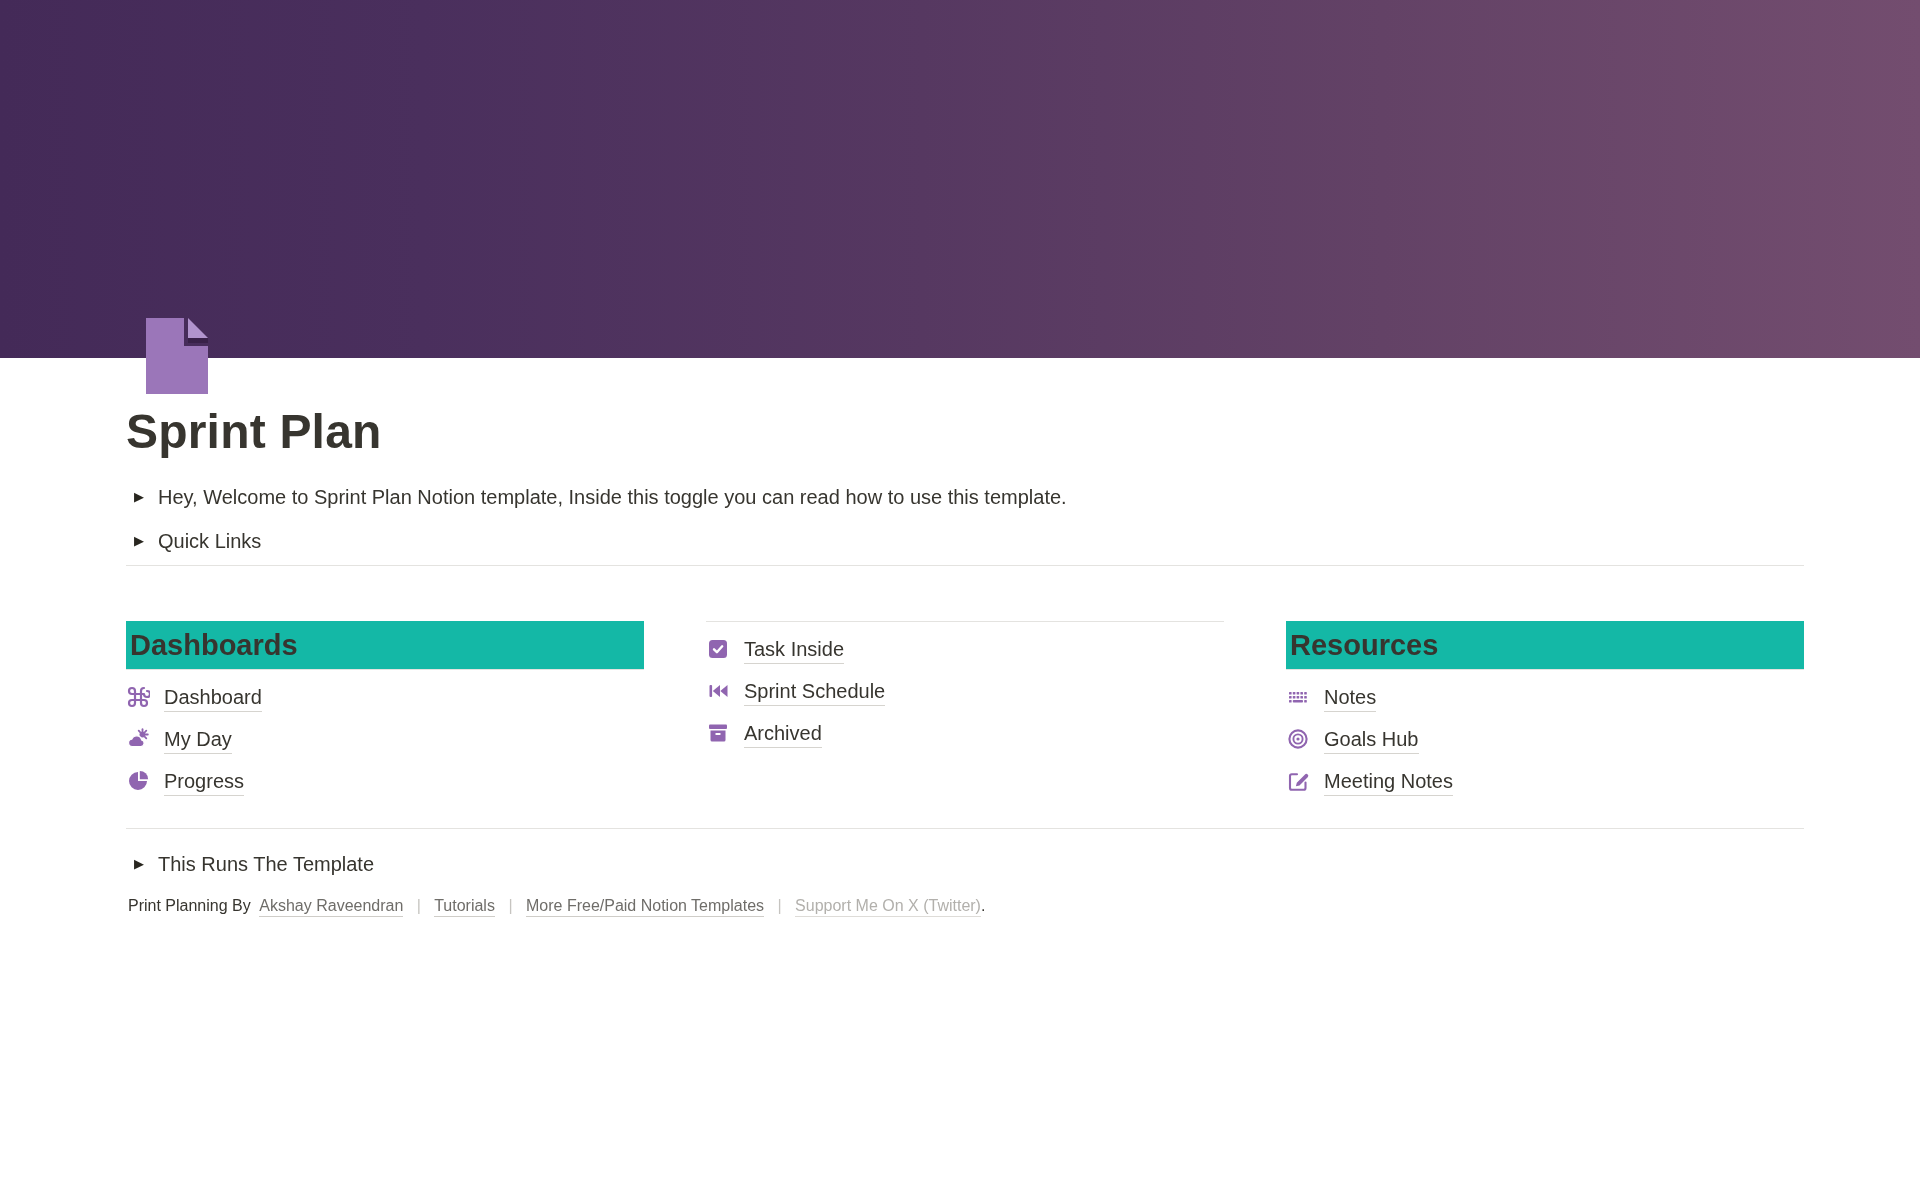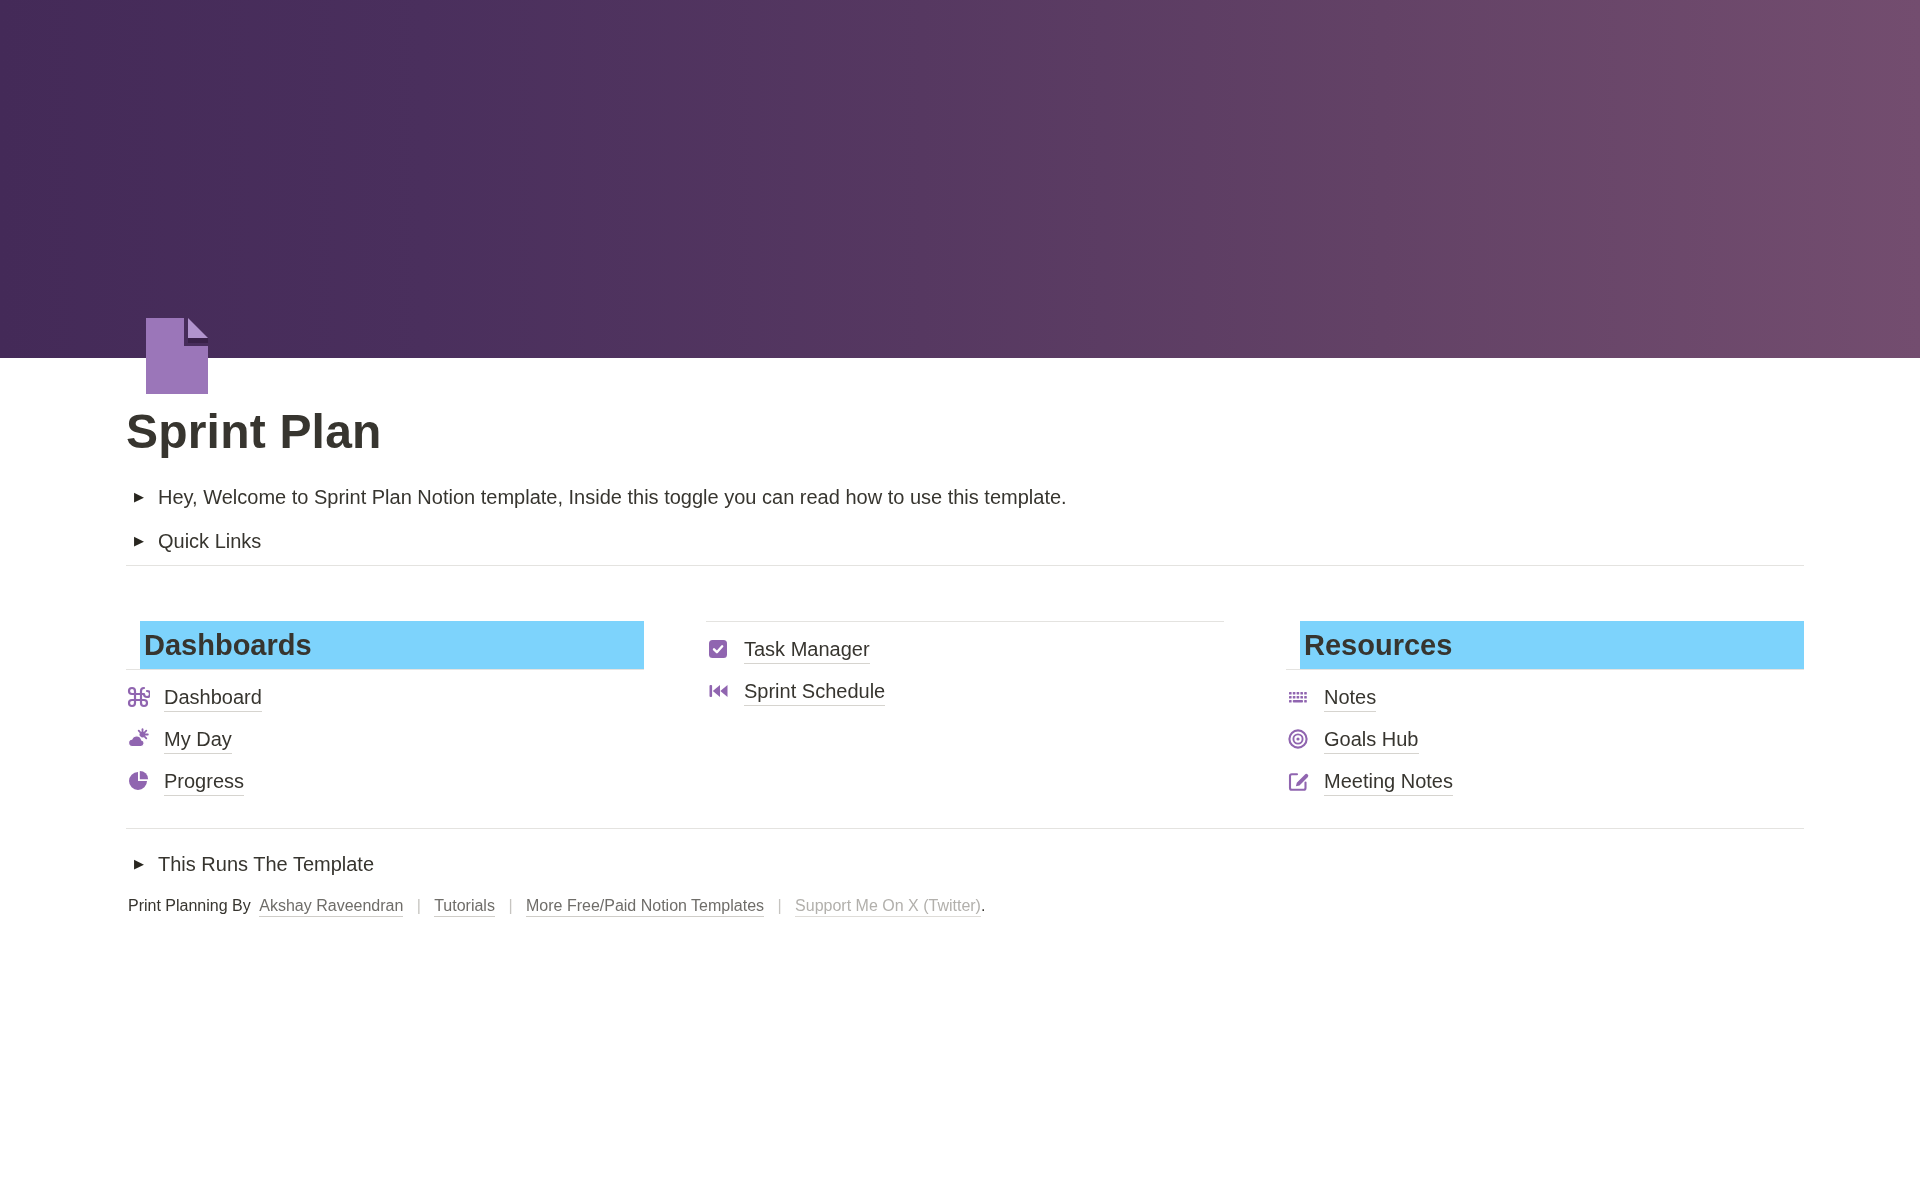--- a/index.html
+++ b/index.html
@@ -38,22 +38,22 @@
   hr.divider {
     border: none; border-top: 1px solid #e4e3e0;
     margin: 0; width: 100%;
   }
   hr.d1 { margin-top: 4px; }
   hr.d2 { margin-top: 17px; }
   .columns { display: flex; gap: 62px; margin-top: 55px; }
   .column { flex: 1 1 0; min-width: 0; }
   .col-header {
     height: 48px; display: flex; align-items: center;
-    background: #7dd3fc; padding: 0 10px 0 4px;
-    font-size: 29px; font-weight: 700; color: #37352f; margin-left: 14px;
+    background: #14b8a6; padding: 0 10px 0 4px;
+    font-size: 29px; font-weight: 700; color: #37352f;
   }
   .col-divider { margin-top: 10px; }
   .links { margin-top: 15px; }
   .link-item { display: flex; align-items: flex-start; height: 42px; cursor: pointer; }
   .link-item .icon { width: 24px; height: 24px; flex: none; margin-right: 14px; }
   .link-item .icon svg { display: block; }
   .link-label {
     font-size: 20px; color: #37352f; text-decoration: none;
     border-bottom: 1.5px solid #d6d4cf; padding-bottom: 2px; line-height: 24px;
   }
@@ -143,31 +143,41 @@
     <div class="column">
       <hr class="divider col-divider">
       <div class="links">
         <div class="link-item">
           <span class="icon">
             <svg width="24" height="24" viewBox="0 0 24 24">
               <rect x="3" y="3" width="18" height="18" rx="3.5" fill="#9065b0"></rect>
               <path d="M8 12.3 l2.9 2.9 5.3-5.9" fill="none" stroke="#ffffff" stroke-width="2.4" stroke-linecap="round" stroke-linejoin="round"></path>
             </svg>
           </span>
-          <a class="link-label">Task Manager</a>
+          <a class="link-label">Task Inside</a>
         </div>
         <div class="link-item">
           <span class="icon">
             <svg width="24" height="24" viewBox="0 0 24 24" fill="#9065b0">
               <rect x="3.5" y="6" width="2.6" height="12" rx="1"></rect>
               <polygon points="14,6 6.8,12 14,18"></polygon>
               <polygon points="21.5,6 14.3,12 21.5,18"></polygon>
             </svg>
           </span>
           <a class="link-label">Sprint Schedule</a>
+        </div>
+        <div class="link-item">
+          <span class="icon">
+            <svg width="24" height="24" viewBox="0 0 24 24">
+              <rect x="3" y="3.5" width="18" height="4.5" rx="1" fill="#9065b0"></rect>
+              <path d="M4.5 9.5 h15 V19a1.5 1.5 0 0 1-1.5 1.5h-12A1.5 1.5 0 0 1 4.5 19Z" fill="#9065b0"></path>
+              <rect x="9.3" y="12" width="5.4" height="1.9" rx="0.9" fill="#ffffff"></rect>
+            </svg>
+          </span>
+          <a class="link-label">Archived</a>
         </div>
       </div>
     </div>
 
     <div class="column">
       <div class="col-header">
         <span>Resources</span>
       </div>
       <hr class="divider col-divider">
       <div class="links">

